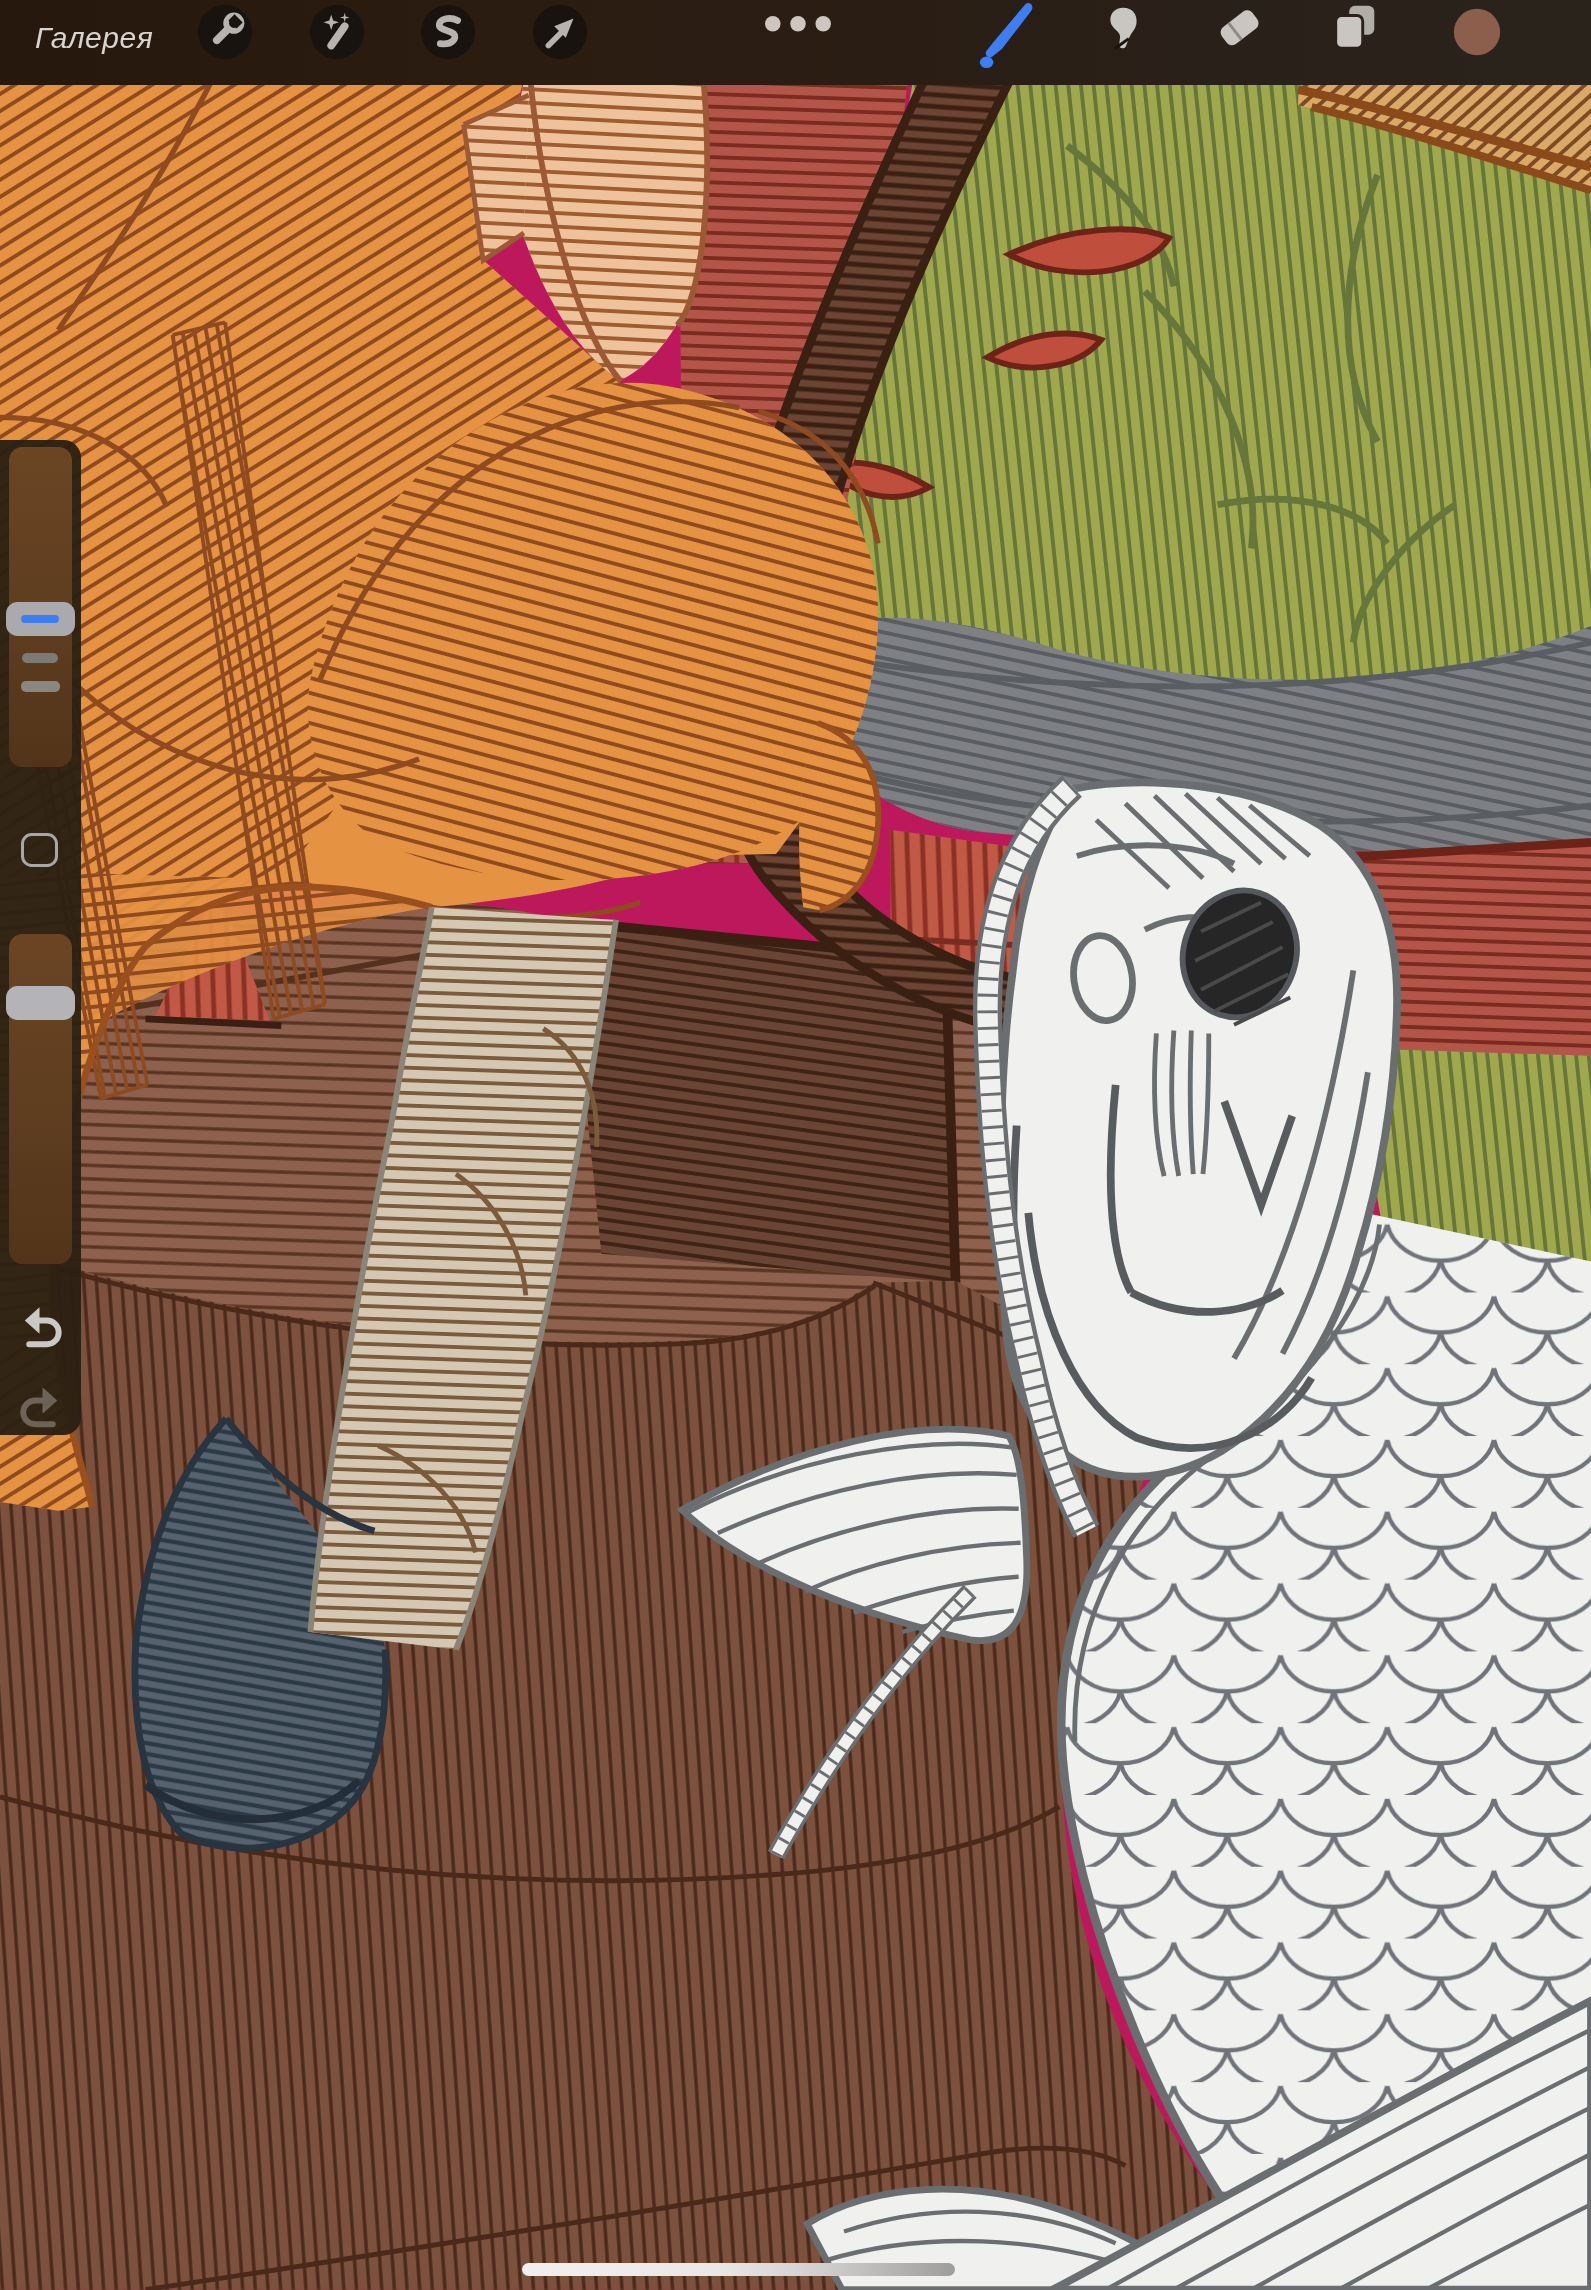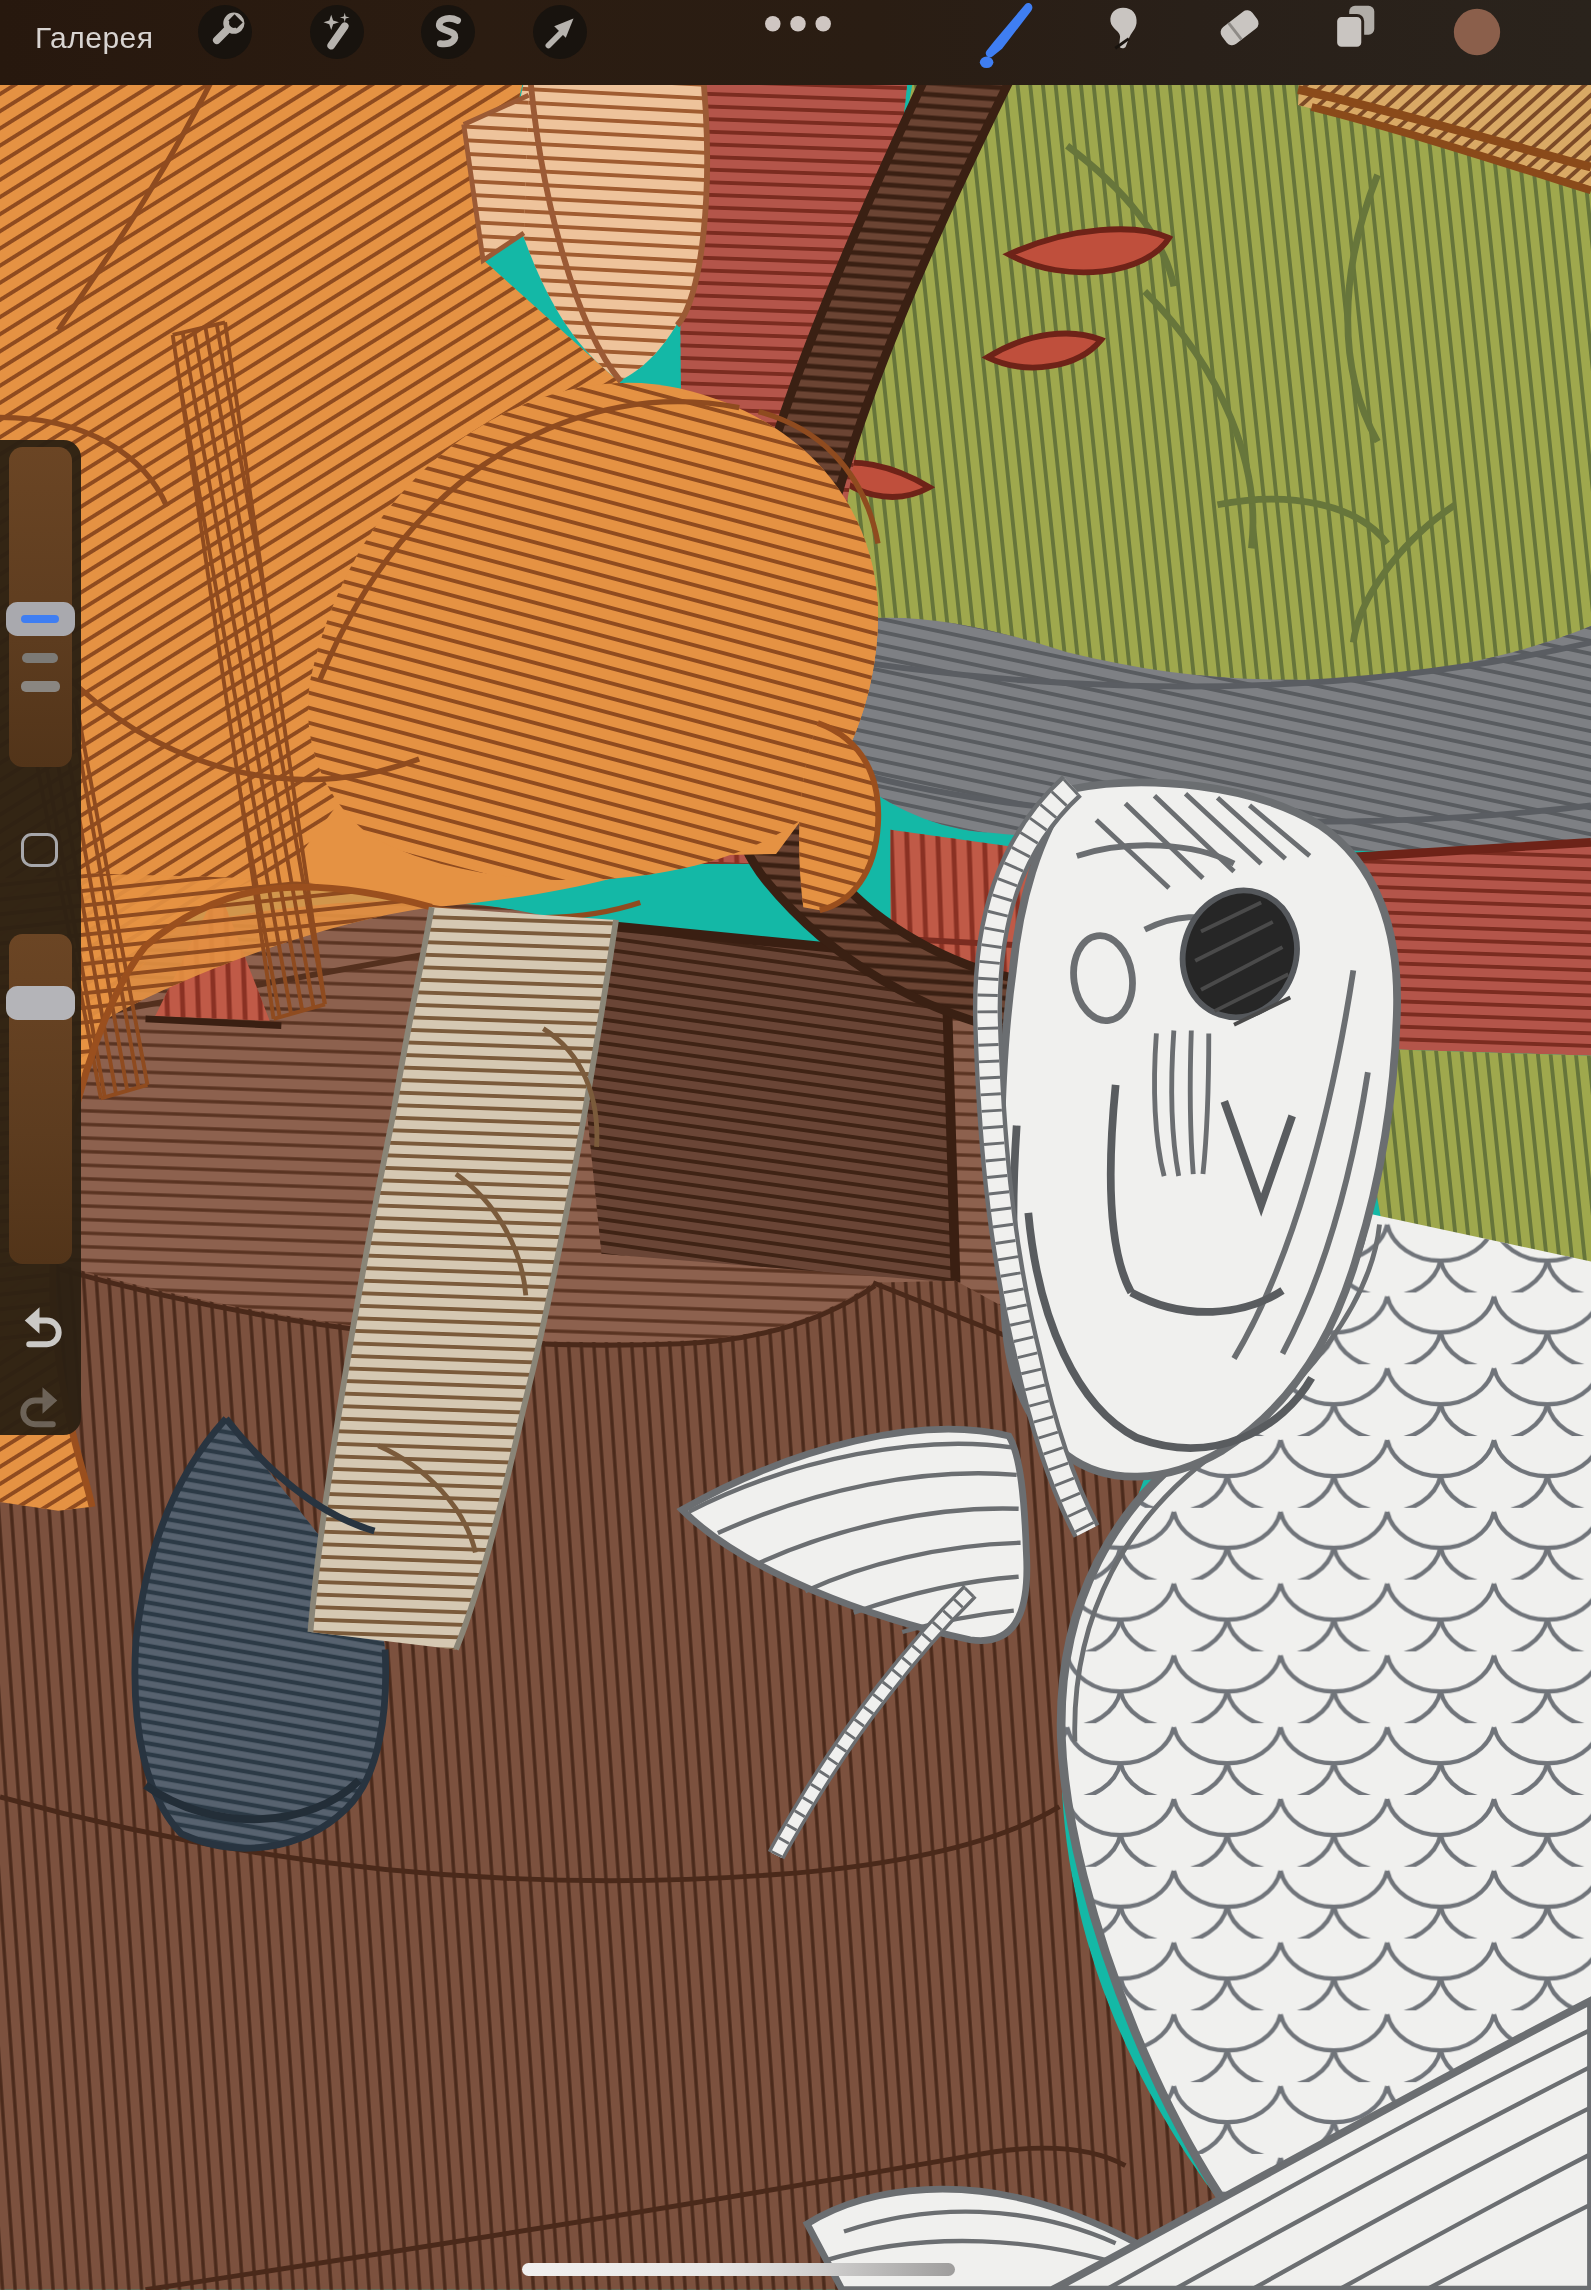--- a/index.html
+++ b/index.html
@@ -1,17 +1,17 @@
 <!DOCTYPE html>
 <html><head>
 <meta charset="utf-8">
 <style>
   html,body{margin:0;padding:0;background:#111;}
-  #stage{position:relative;width:1591px;height:2290px;overflow:hidden;background:#14b8a6;
-         font-family:"Liberation Sans",sans-serif;}
+  #stage{position:relative;width:1591px;height:2290px;overflow:hidden;background:#be185d;
+         font-family:"Liberation Sans",sans-serif;font-style:italic;}
   #artwork{position:absolute;left:0;top:0;}
   
   #topbar{position:absolute;left:0;top:0;width:1591px;height:85px;
     background:linear-gradient(90deg,#27180e 0%,#2b1c11 30%,#2a1d13 55%,#292019 75%,#2a231c 100%);
     z-index:30;}
   .gallery{position:absolute;left:35px;top:21.3px;font-size:30px;letter-spacing:0.5px;color:#d8d4d1;}
   .circbtn{position:absolute;top:4.9px;width:54px;height:54px;border-radius:50%;background:#18130e;}
   .tbicon{position:absolute;top:0;width:54px;height:54px;}
   .dots{position:absolute;left:759px;top:13.6px;width:78px;height:19.4px;}
   

